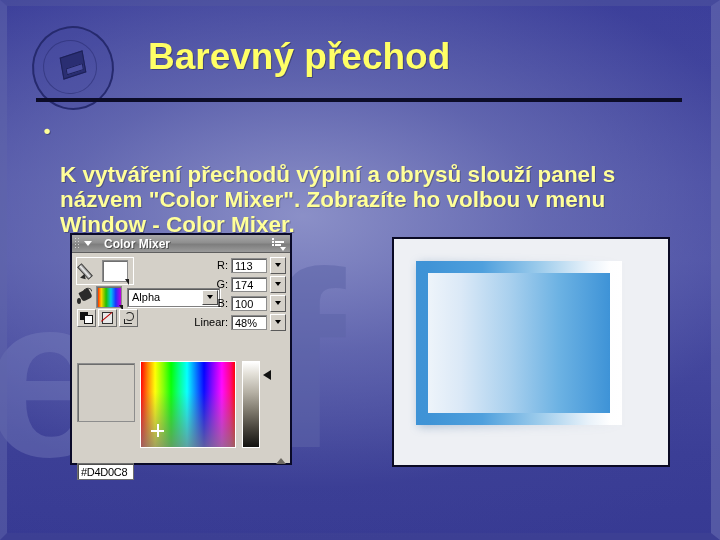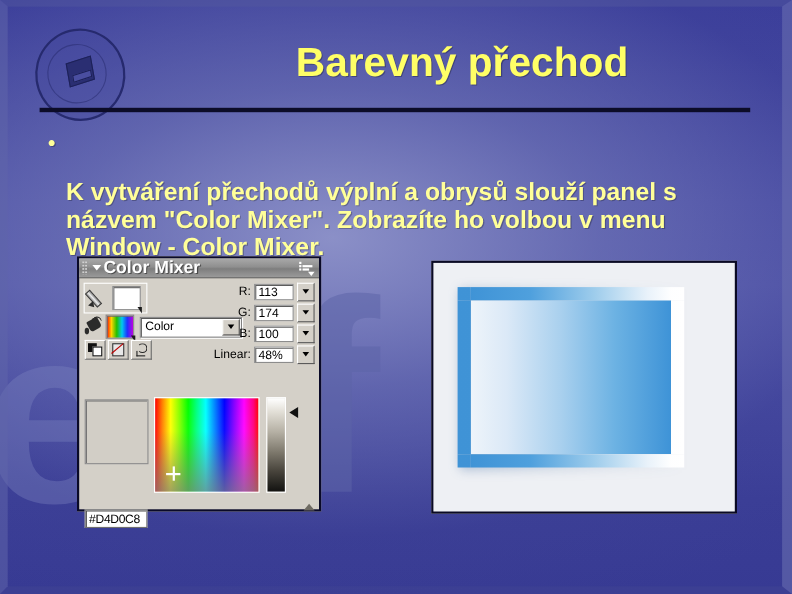--- a/index.html
+++ b/index.html
@@ -56,22 +56,21 @@
     position:absolute;left:31px;top:28px;width:22px;height:20px;
     background:#2a2e72;
     transform:rotate(-18deg) skewX(-8deg);
     border:1px solid #1d2158;
   }
   #logo .mark::after{
     content:"";position:absolute;left:3px;top:11px;width:16px;height:5px;
     background:#4a4ea0;border:1px solid #1d2158;
   }
   #title{
-    position:absolute;left:160px;top:36px;width:520px;height:54px;
-    text-align:center;
+    position:absolute;left:148px;top:36px;width:520px;height:54px;
     font-size:37px;font-weight:bold;color:#ffff66;
     text-shadow:1px 1px 0 rgba(0,0,0,0.28);
     white-space:nowrap;
   }
   #titlerule{
     position:absolute;left:36px;top:98px;width:646px;height:4px;
     background:#0c0c28;
   }
 
   
@@ -106,21 +105,21 @@
       radial-gradient(circle at 4.5px 1.5px, #d8d8d8 0.9px, transparent 1px);
     background-size:6px 3px;
     opacity:.9;
   }
   .tri-down{
     width:0;height:0;margin-left:3px;
     border-left:4px solid transparent;border-right:4px solid transparent;
     border-top:5px solid #ffffff;
   }
   #mixer-title .label{
-    margin-left:2px;color:#ffffff;font-weight:bold;font-size:16px;
+    margin-left:12px;color:#ffffff;font-weight:bold;font-size:12px;
     text-shadow:1px 1px 0 rgba(0,0,0,.45);
   }
   #panel-menu{
     position:absolute;right:4px;top:2px;width:14px;height:13px;
   }
   #panel-menu i{
     display:block;position:absolute;background:#fff;height:1.6px;
   }
   #panel-menu i:nth-child(1){left:3px;top:1px;width:9px;}
   #panel-menu i:nth-child(2){left:3px;top:4px;width:9px;}
@@ -367,21 +366,21 @@
       <div class="bucketrow">
         <span class="bucket">
           <span class="handle"></span>
             <span class="can"></span>
             <span class="drip"></span>
         </span>
         <span class="swatchbox swatch-grad">
             <span class="cap"></span>
           </span>
         <span class="ddl">
-          <span class="val">Color</span>
+          <span class="val">Alpha</span>
           <span class="btn"></span>
         </span>
       </div>
 
       <div class="minirow">
         <span class="minibtn mb-bw"></span>
         <span class="minibtn mb-none"></span>
         <span class="minibtn mb-swap"></span>
       </div>
 

